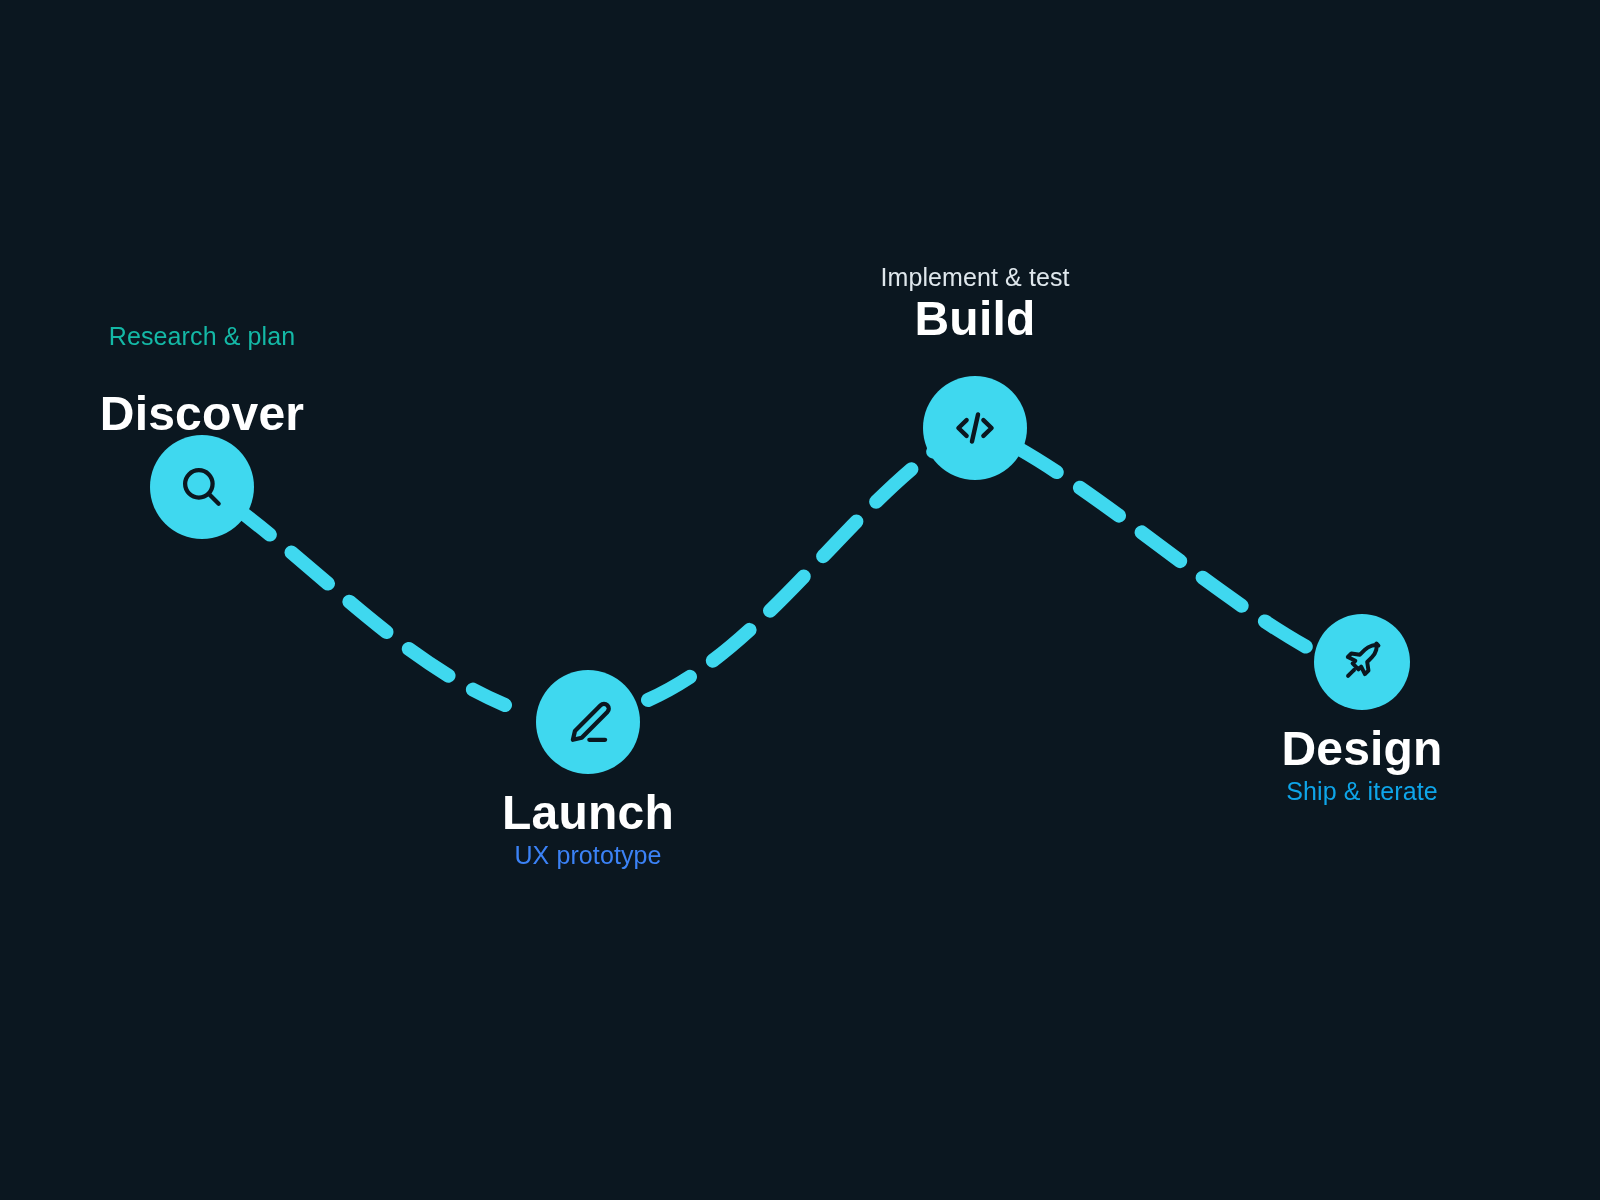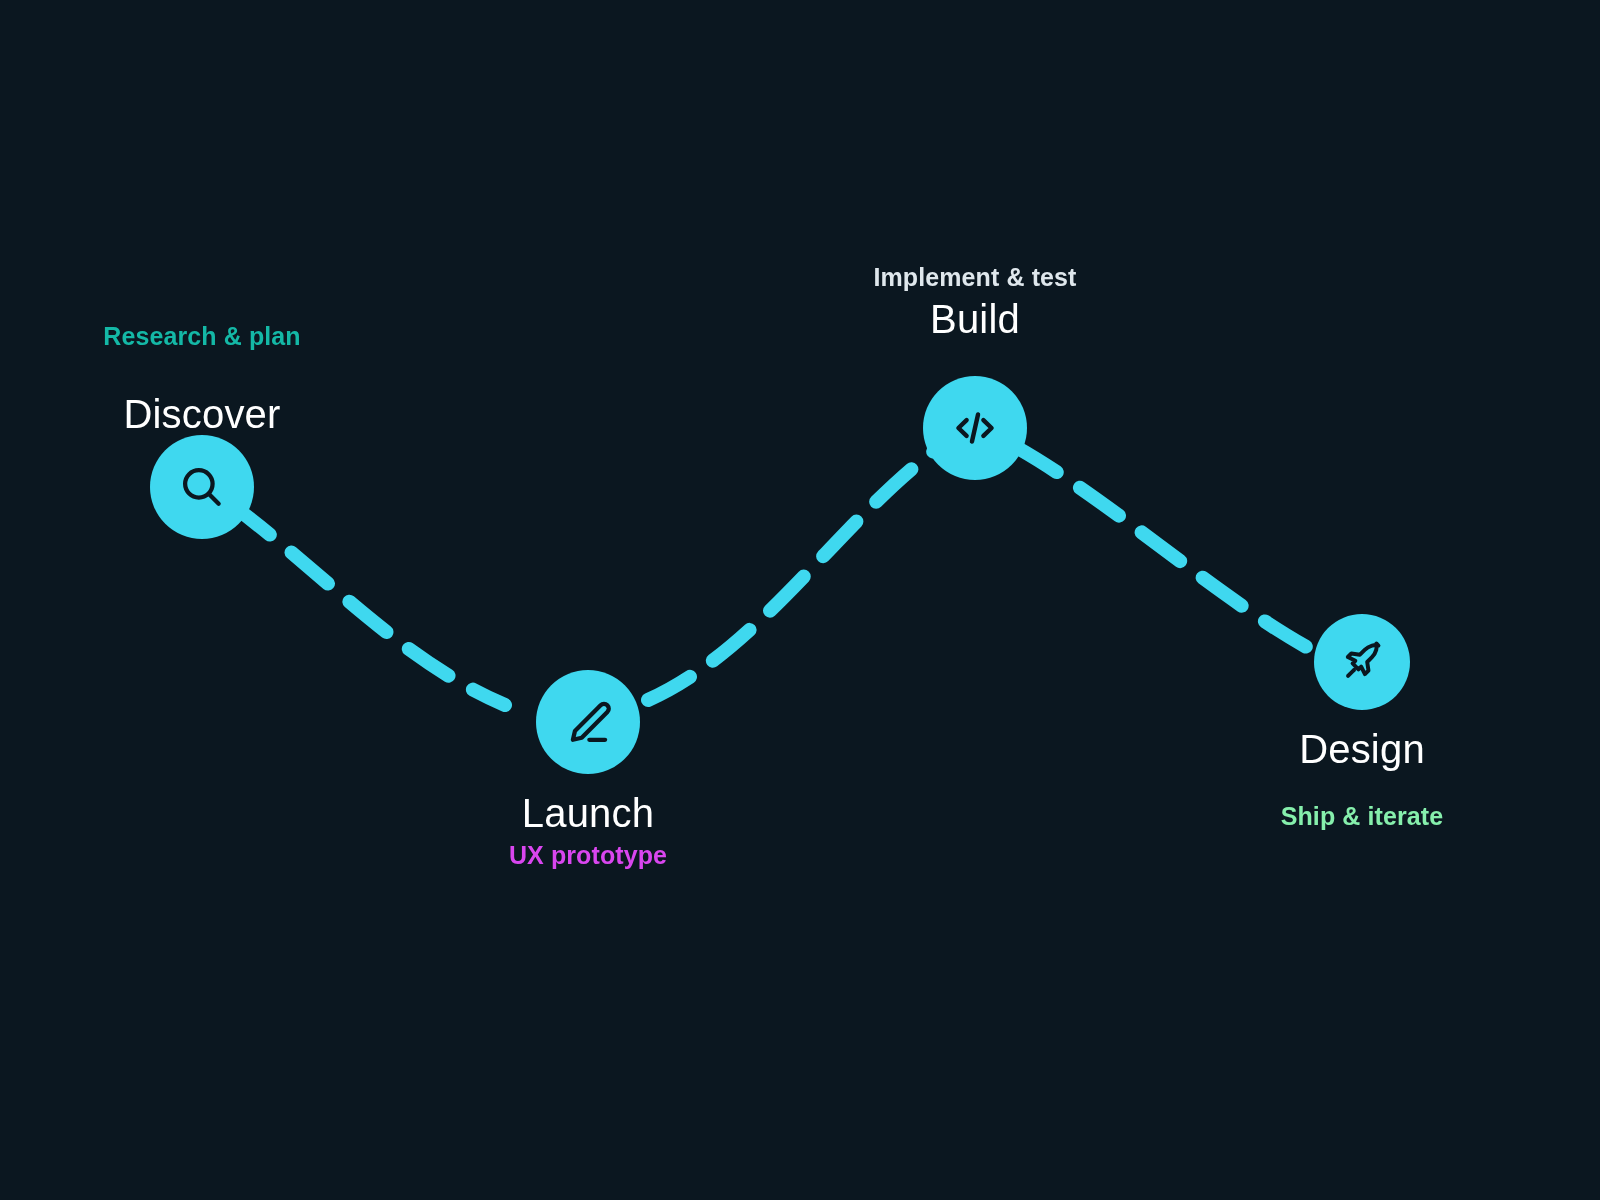--- a/index.html
+++ b/index.html
@@ -39,28 +39,28 @@
   .label-group {
     position: absolute;
     text-align: center;
     white-space: nowrap;
     transform: translateX(-50%);
   }
   .caption {
     font-size: 25px;
     line-height: 34px;
     color: #dfe7ec;
-    font-weight: 700;
+    font-weight: 400;
     letter-spacing: 0.1px;
   }
   .title {
-    font-size: 40px;
+    font-size: 48px;
     line-height: 50px;
     color: #ffffff;
-    font-weight: 400;
+    font-weight: 700;
     letter-spacing: 0.2px;
   }
 </style>
 </head>
 <body>
 
 <div id="stage" style="background: rgb(11, 23, 32);">
 
   <svg id="journey-svg" viewBox="0 0 1600 1200">
     <path d="M 232 505
@@ -87,21 +87,21 @@
   <div class="node" id="node-design" style="width: 104px; height: 104px; left: 536px; top: 670px; background: rgb(63, 216, 239);">
     <span>
       <svg width="54" height="54" viewBox="0 0 24 24" fill="none" stroke="#0b1720" stroke-width="1.9" stroke-linecap="round" stroke-linejoin="round">
         <path d="M17.6 4.6 a2.1 2.1 0 0 1 3 3 L9.2 19 l-3.9 0.9 l0.9 -3.9 Z"></path>
         <line x1="12.6" y1="19.9" x2="19.6" y2="19.9"></line>
       </svg>
     </span>
   </div>
   <div class="label-group" id="lbl-design" style="left: 588px; top: 788px;">
     <div class="title" style="color: rgb(255, 255, 255);">Launch</div>
-    <div class="caption" style="color: #d946ef;">UX prototype</div>
+    <div class="caption" style="color: #3b82f6;">UX prototype</div>
   </div>
 
   <div class="label-group" id="lbl-build" style="left: 975px; top: 260px;">
     <div class="caption" style="color: rgb(223, 231, 236);">Implement &amp; test</div>
     <div class="title" style="color: rgb(255, 255, 255);">Build</div>
   </div>
   <div class="node" id="node-build" style="width: 104px; height: 104px; left: 923px; top: 376px; background: rgb(63, 216, 239);">
     <span>
       <svg width="56" height="56" viewBox="0 0 24 24" fill="none" stroke="#0b1720" stroke-width="1.9" stroke-linecap="round" stroke-linejoin="round">
         <polyline points="8.4,8.6 4.9,12 8.4,15.4"></polyline>
@@ -114,16 +114,16 @@
   <div class="node" id="node-launch" style="width: 96px; height: 96px; left: 1314px; top: 614px; background: rgb(63, 216, 239);">
     <span>
       <svg width="50" height="50" viewBox="0 0 24 24" fill="none" stroke="#0b1720" stroke-width="1.9" stroke-linecap="round" stroke-linejoin="round">
         <path d="M19.9 4.1 c-1.4 -0.6 -4.6 0.1 -6.6 2.1 l-2.3 2.3 l-4.1 -0.6 l-1.7 1.7 l3.6 1.8 l-1.3 1.3 l2.8 2.8 l1.3 -1.3 l1.8 3.6 l1.7 -1.7 l-0.6 -4.1 l2.3 -2.3 c2 -2 2.7 -5.2 2.1 -6.6 z"></path>
         <line x1="8.2" y1="15.8" x2="5.3" y2="18.7"></line>
       </svg>
     </span>
   </div>
   <div class="label-group" id="lbl-launch" style="left: 1362px; top: 724px;">
     <div class="title" style="color: rgb(255, 255, 255);">Design</div>
-    <div class="caption" style="color: #86efac; margin-top: 25px;">Ship &amp; iterate</div>
+    <div class="caption" style="color: #0ea5e9;">Ship &amp; iterate</div>
   </div>
 
 </div>
 
 </body></html>

